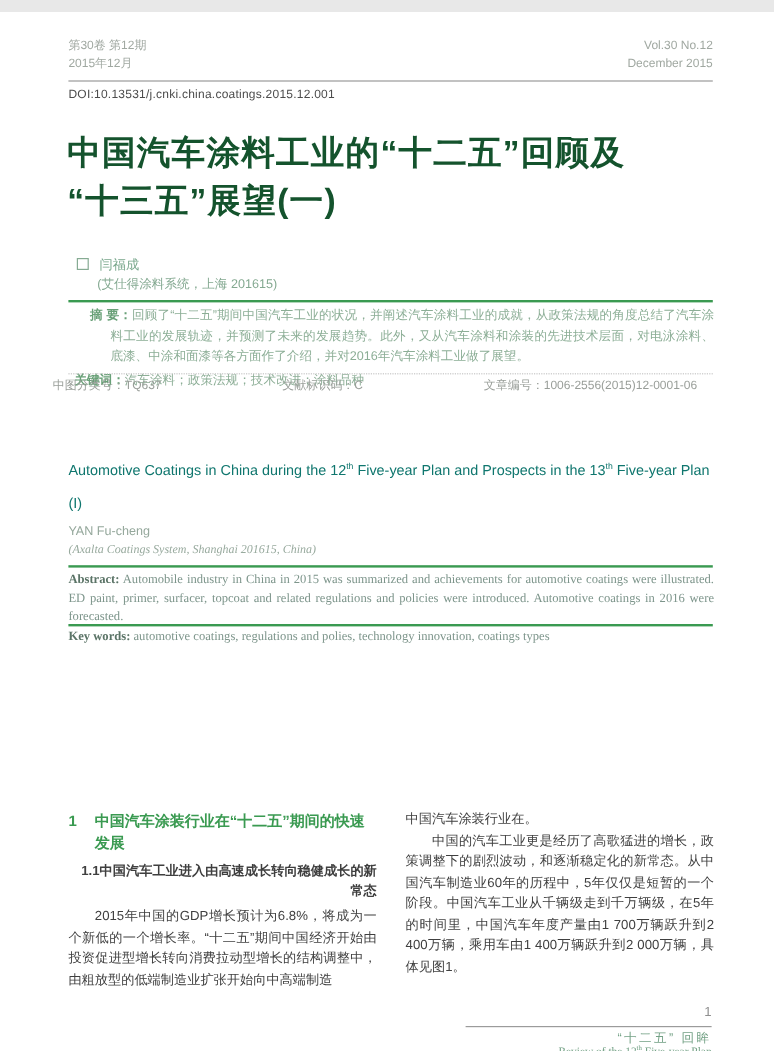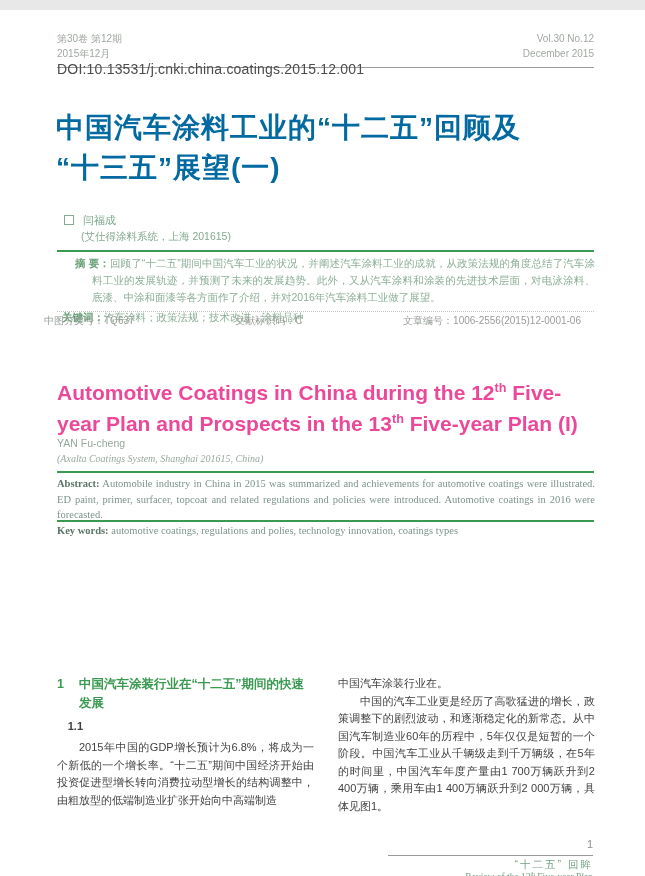--- a/index.html
+++ b/index.html
@@ -12,25 +12,25 @@
   
   .hdr { position:absolute; left:57px; top:21px; width:537px;
          display:flex; justify-content:space-between;
          font-size:10px; line-height:15px; color:#a0a8a1; }
   .hdr-center { text-align:center; }
   .hdr-right  { text-align:right; }
   .jname-cn { letter-spacing:7px; padding-left:7px; }
   .jname-en { letter-spacing:1px; }
   .hdr-rule { position:absolute; left:57px; top:57px; width:537px;
               border-top:1px solid #9b9b9b; }
-  .doi { position:absolute; left:57px; top:51px; font-size:14px;
+  .doi { position:absolute; left:57px; top:64px; font-size:10px;
          color:#4c4c4c; letter-spacing:0.2px; }
   
   .cn-title { position:absolute; left:56px; top:98px; width:540px;
-              font-size:28px; font-weight:bold; color:#0369a1;
+              font-size:28px; font-weight:bold; color:#14532d;
               line-height:40px; letter-spacing:1px; }
   
   .author-row { position:absolute; left:64px; top:203px; display:flex;
                 align-items:center; gap:9px; font-size:11px; color:#79a78c; }
   .author-square { width:8px; height:8px; border:1px solid #86ab93;
                    flex:none; margin-top:-1px; }
   .affil-cn { position:absolute; left:81px; top:220px; font-size:10.5px;
               color:#84a991; }
   
   .rule-green { position:absolute; left:57px; width:537px;
@@ -43,21 +43,21 @@
                  font-size:10.5px; line-height:17px; color:#8cae96; }
   .cn-abstract .para { padding-left:35px; text-indent:-17px; text-align:justify; }
   .cn-abstract .lbl { font-weight:bold; color:#68a077; }
   .cn-keywords { margin-top:3px; padding-left:5px; }
   
   .class-row { position:absolute; left:44px; top:304px; width:537px;
                display:flex; justify-content:space-between;
                font-size:10px; color:#999e99; }
   
   .en-title { position:absolute; left:57px; top:365px; width:540px;
-              font-size:21px; font-weight:bold; color:#ec4899;
+              font-size:12px; font-weight:normal; color:#0f766e;
               line-height:27px; }
   .en-title sup, .footer-en sup { font-size:60%; vertical-align:super; }
   .en-author { position:absolute; left:57px; top:427px; font-size:10.5px;
                color:#95a89c; }
   .en-affil { position:absolute; left:57px; top:443px; font-size:10px;
               font-style:italic; font-family:"Liberation Serif", serif;
               color:#98aa9e; }
   
   .en-abstract { position:absolute; left:57px; top:466px; width:538px;
                  font-family:"Liberation Serif", serif; font-size:10.5px;
@@ -145,20 +145,21 @@
   <div class="rule-green rg3"></div>
 
   <div class="body-cols">
     <div class="col">
       <div class="sec-h1">
         <span class="num">1</span>
         <span>中国汽车涂装行业在“十二五”期间的快速发展</span>
       </div>
       <div class="sec-h2">
         <span class="num">1.1</span>
+        <span>中国汽车工业进入由高速成长转向稳健成长的新常态</span>
       </div>
       <div class="para-indent">2015年中国的GDP增长预计为6.8%，将成为一个新低的一个增长率。“十二五”期间中国经济开始由投资促进型增长转向消费拉动型增长的结构调整中，由粗放型的低端制造业扩张开始向中高端制造</div>
     </div>
     <div class="col">
       <div class="para-cont">中国汽车涂装行业在。</div>
       <div class="para-2">中国的汽车工业更是经历了高歌猛进的增长，政策调整下的剧烈波动，和逐渐稳定化的新常态。从中国汽车制造业60年的历程中，5年仅仅是短暂的一个阶段。中国汽车工业从千辆级走到千万辆级，在5年的时间里，中国汽车年度产量由1 700万辆跃升到2 400万辆，乘用车由1 400万辆跃升到2 000万辆，具体见图1。</div>
     </div>
   </div>
 
   <div class="footer-pg">1</div>

